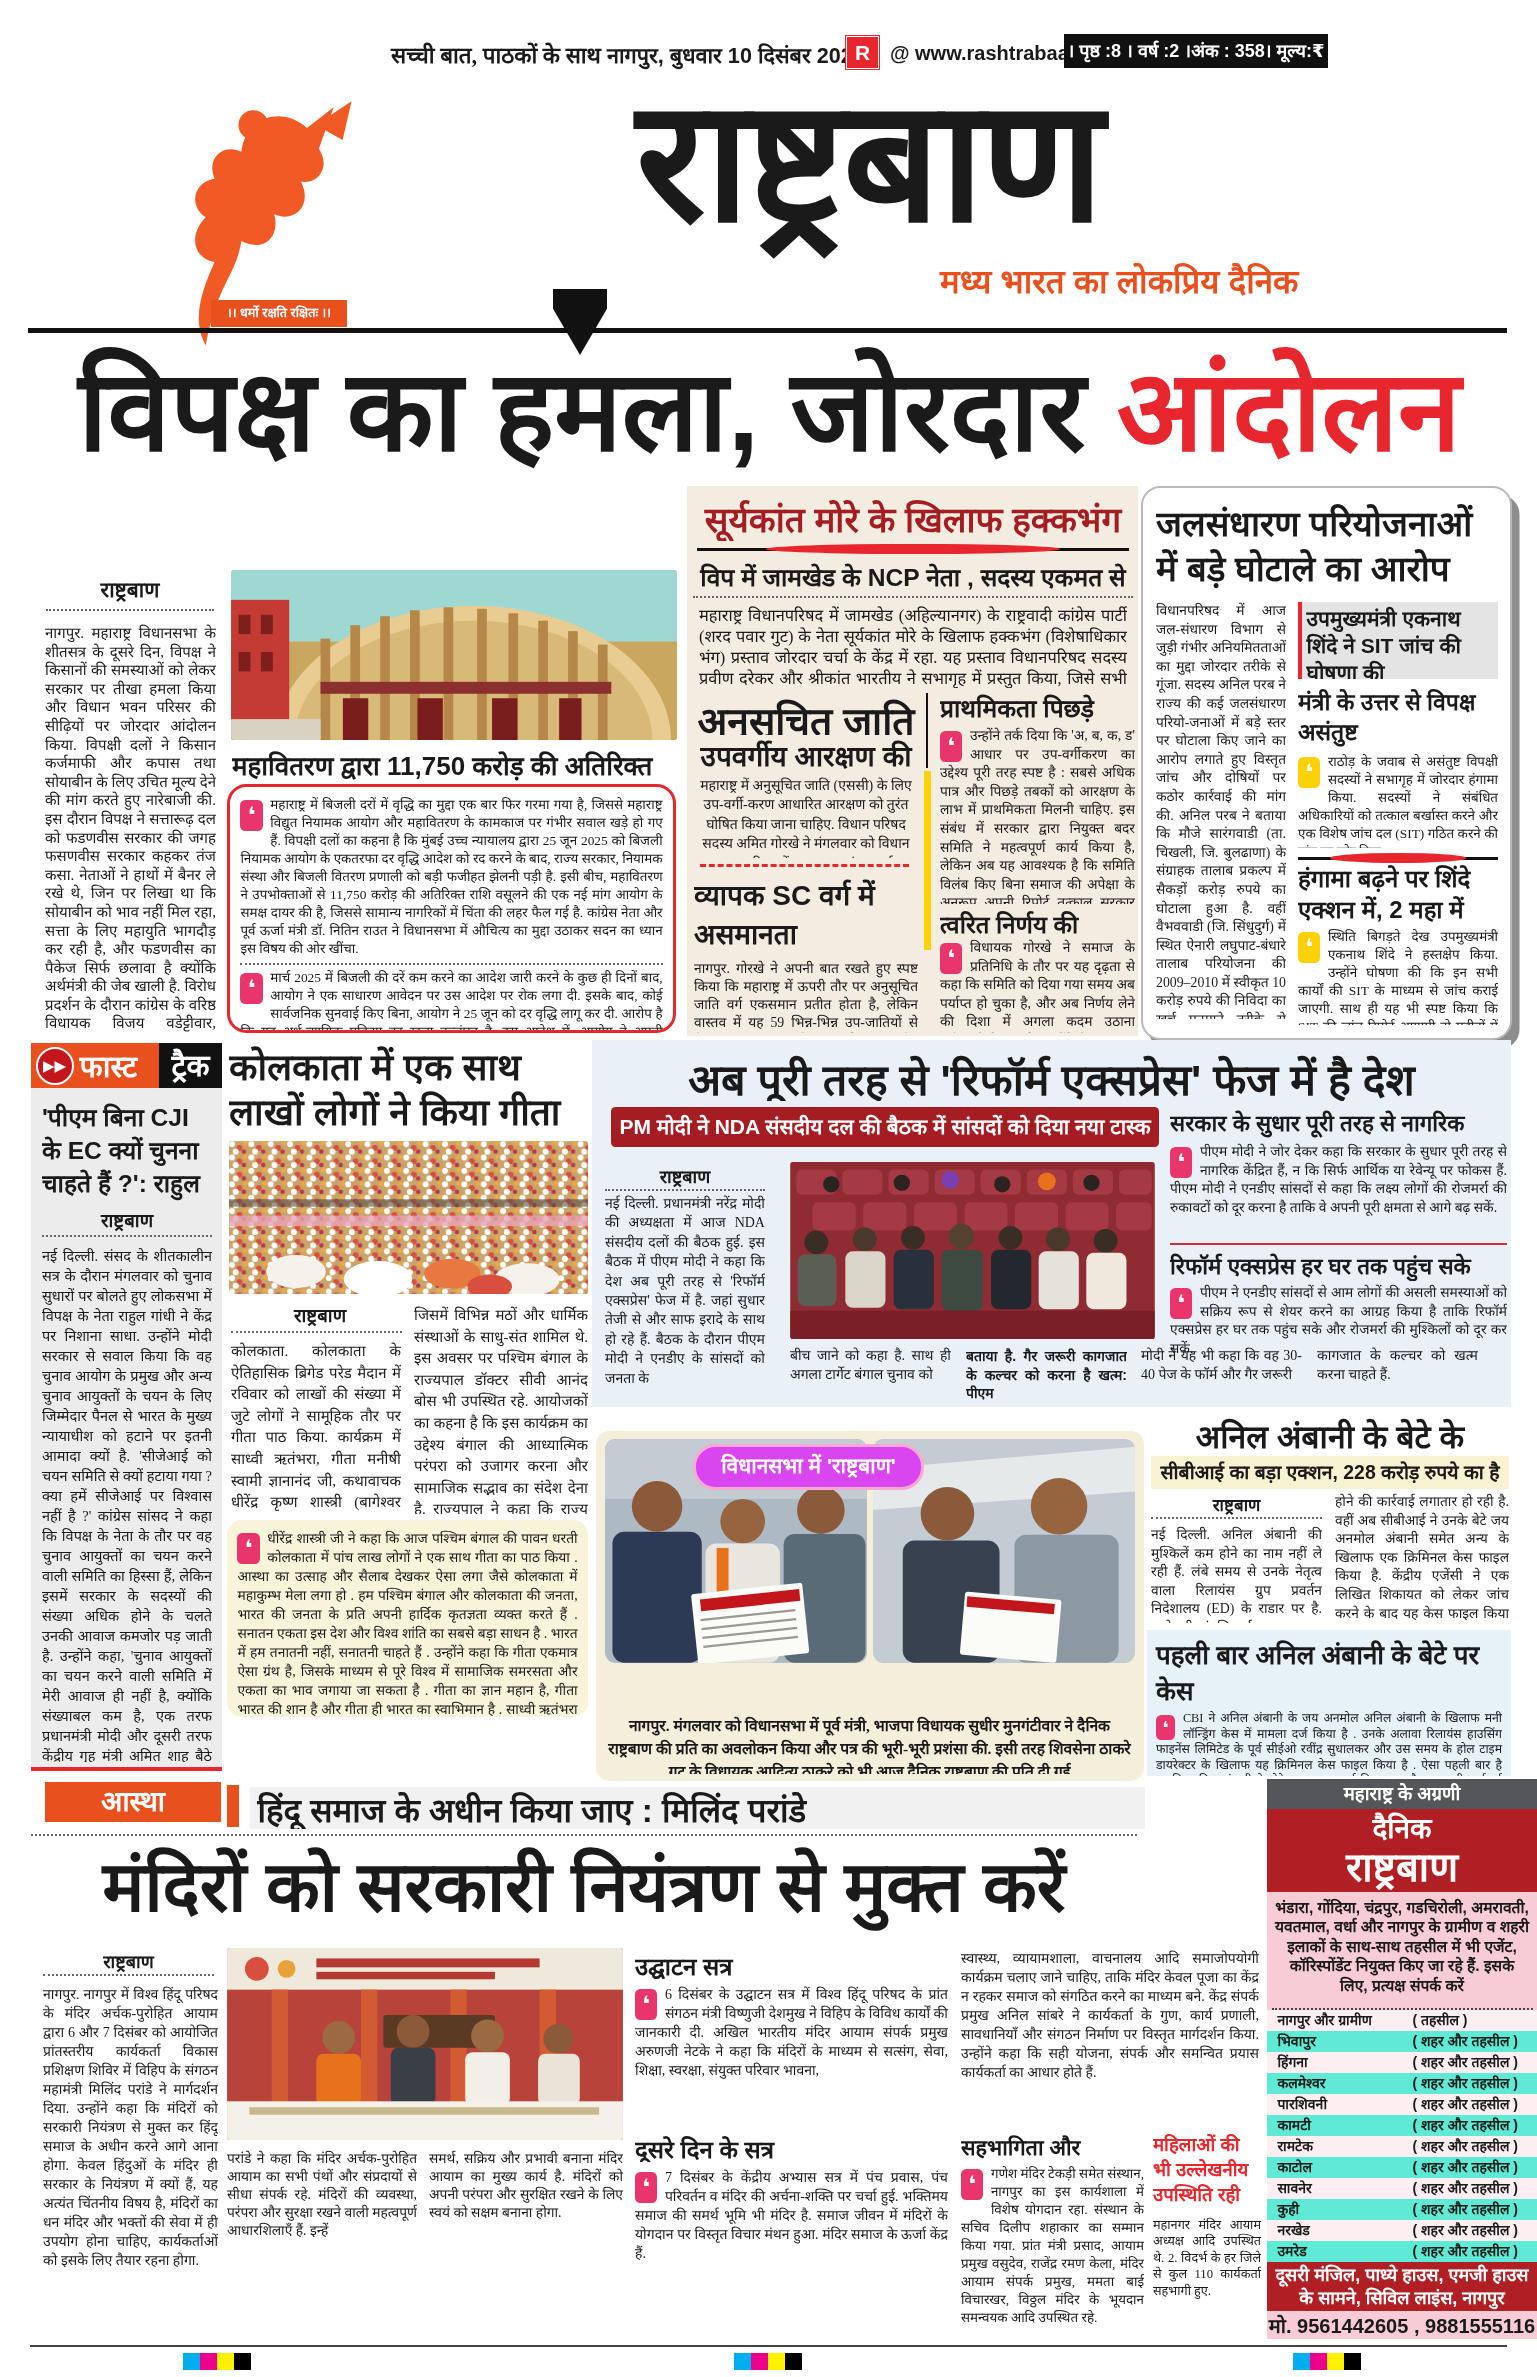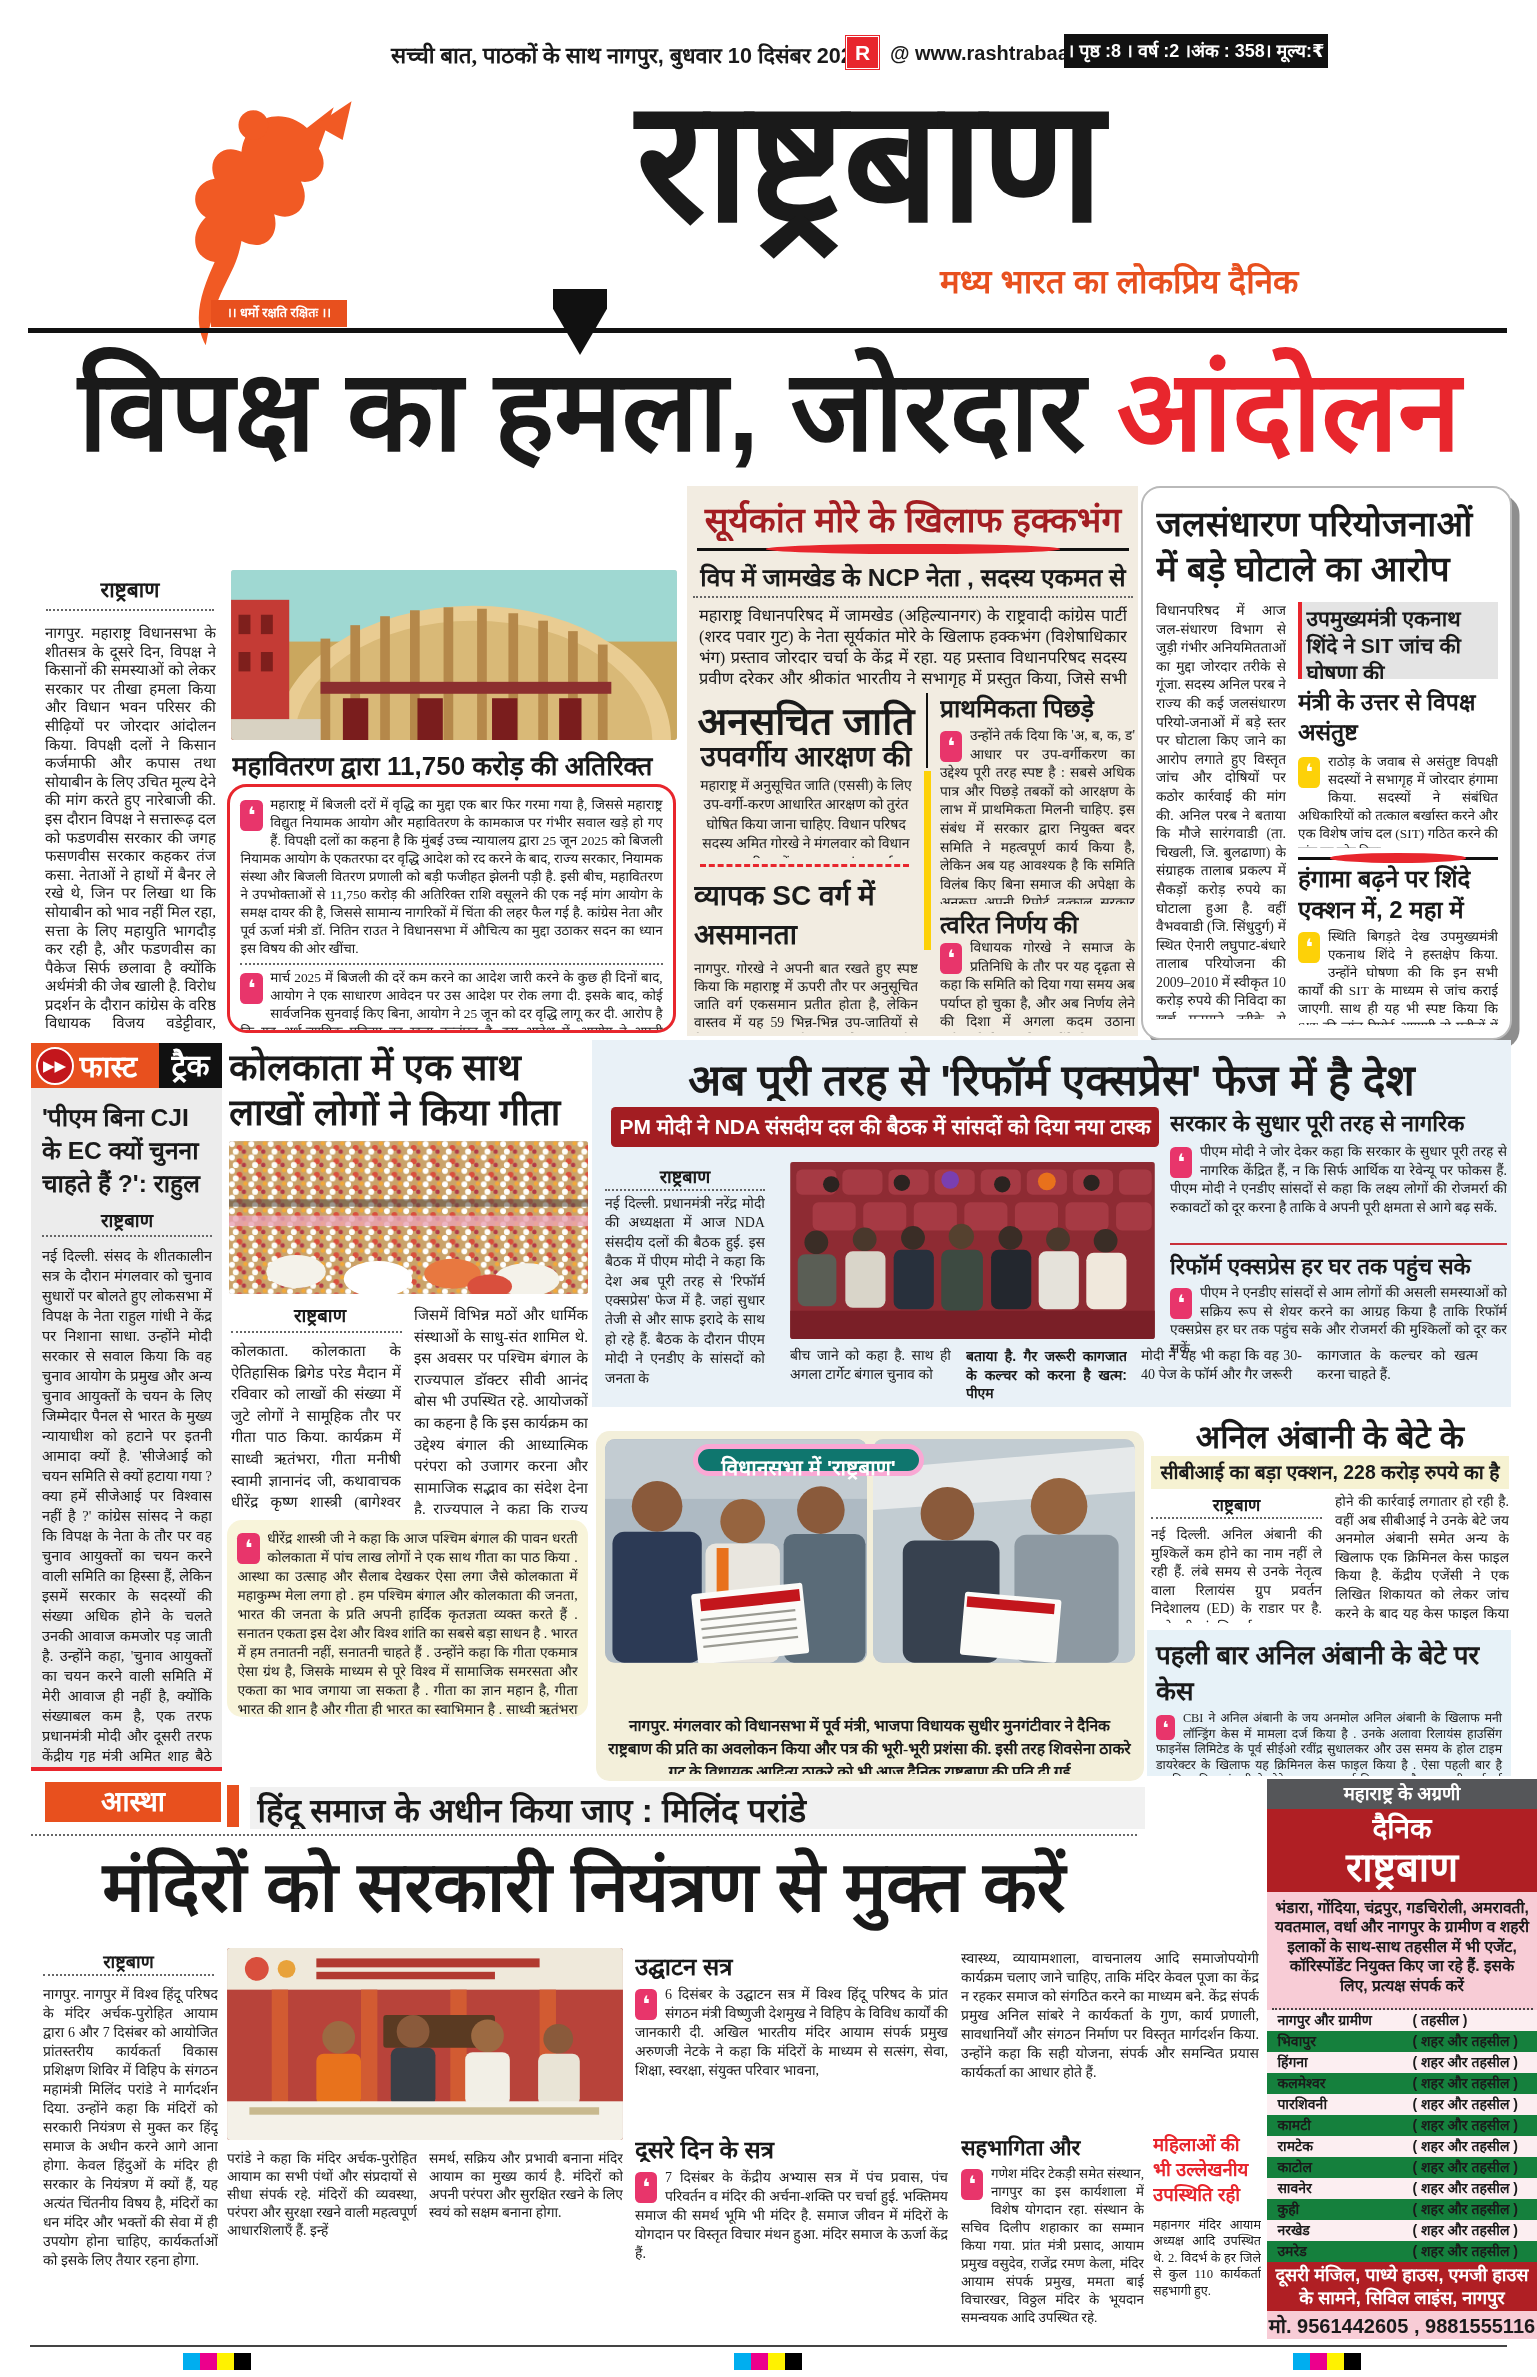--- a/index.html
+++ b/index.html
@@ -21,21 +21,21 @@
   .qm{float:left;width:22.4px;height:31px;border-radius:5.2px;background:#e8356b;color:#fff;
       font:700 22.4px/31px "DejaVu Sans",sans-serif;text-align:center;margin:3.7px 7.5px 1.5px 0;}
   .qm.y{background:#fdd108;}
   .bar{background:#111;color:#fff;}
   .panel{background:#f2ece1;}
   .bluepanel{background:#e9f1f7;}
   .creampanel{background:#f3efda;}
   .photo{background:#ccc;border-radius:3px;overflow:hidden;}
   .mark{display:inline-block;width:17px;height:17px;}
   .rowA{background:#fceef1;}
-  .rowB{background:#15803d;}
+  .rowB{background:#5eead4;}
   .drow{display:flex;height:21px;font:700 14px/21px "Liberation Sans",sans-serif;}
   .drow .p{width:52%;padding-left:10.4px;}
   .drow .t{width:48%;}
 </style>
 </head>
 <body>
 
 <div class="page">
 
   <div class="abs sans b" style="left:391px;top:39px;font-size:22.4px;font-family:Liberation Serif, serif;">सच्ची बात, पाठकों के साथ</div>
@@ -283,21 +283,21 @@
       <rect width="352" height="300" fill="#c2ccd2"></rect>
       <path d="M0,40 L352,10 L352,70 L0,95 Z" fill="#e6e9ea"></path>
       <circle cx="100" cy="100" r="36" fill="#8a5a3b"></circle>
         <rect x="40" y="136" width="130" height="164" rx="16" fill="#37414f"></rect>
       <circle cx="250" cy="90" r="38" fill="#96643f"></circle>
         <rect x="190" y="128" width="140" height="172" rx="16" fill="#8d99a2"></rect>
       <rect x="120" y="210" width="130" height="85" rx="4" fill="#fbfbf8" transform="rotate(5 185 252)"></rect>
       <rect x="126" y="216" width="118" height="14" fill="#c3161c" transform="rotate(5 185 223)"></rect>
     </svg>
   </div>
-  <div class="abs sans c w b" style="left:693px;top:1444px;width:231px;height:32px;background:#0f766e;border:5px solid #f9a8d4;border-radius:22.4px;font-size:21px;line-height:37px;box-sizing:border-box;">विधानसभा में 'राष्ट्रबाण'</div>
+  <div class="abs sans c w b" style="left:693px;top:1444px;width:231px;height:46px;background:#d946ef;border:3px solid #f9a8d4;border-radius:22.4px;font-size:21px;line-height:37px;box-sizing:border-box;">विधानसभा में 'राष्ट्रबाण'</div>
   <div class="abs c hide" style="left:607px;top:1714px;width:525px;height:60px;font-size:15.6px;line-height:23px;font-weight:bold;">नागपुर. मंगलवार को विधानसभा में पूर्व मंत्री, भाजपा विधायक सुधीर मुनगंटीवार ने दैनिक राष्ट्रबाण की प्रति का अवलोकन किया और पत्र की भूरी-भूरी प्रशंसा की. इसी तरह शिवसेना ठाकरे गुट के विधायक आदित्य ठाकरे को भी आज दैनिक राष्ट्रबाण की प्रति दी गई</div>
 
   <div class="abs sans c hide" style="left:1151px;top:1414px;width:358px;height:42px;font-size:32px;font-weight:900;">अनिल अंबानी के बेटे के खिलाफ FIR</div>
   <div class="abs sans b c hide" style="left:1151px;top:1456px;width:358px;height:33px;background:#f6f2d2;font-size:19.4px;line-height:33px;">सीबीआई का बड़ा एक्शन, 228 करोड़ रुपये का है मामला</div>
   <div class="abs sans b c" style="left:1151px;top:1493px;width:171px;font-size:17px;">राष्ट्रबाण</div>
   <div class="abs dot" style="left:1151px;top:1517px;width:171px;"></div>
   <div class="abs j hide" style="left:1151px;top:1526px;width:171px;height:97px;font-size:13.8px;line-height:18.6px;">नई दिल्ली. अनिल अंबानी की मुश्किलें कम होने का नाम नहीं ले रही हैं. लंबे समय से उनके नेतृत्व वाला रिलायंस ग्रुप प्रवर्तन निदेशालय (ED) के राडार पर है. छापेमारी, संपत्ति कुर्क</div>
   <div class="abs j hide" style="left:1335px;top:1493px;width:174px;height:130px;font-size:13.8px;line-height:18.6px;">होने की कार्रवाई लगातार हो रही है. वहीं अब सीबीआई ने उनके बेटे जय अनमोल अंबानी समेत अन्य के खिलाफ एक क्रिमिनल केस फाइल किया है. केंद्रीय एजेंसी ने एक लिखित शिकायत को लेकर जांच करने के बाद यह केस फाइल किया है.</div>
   <div class="abs hide" style="left:1147px;top:1630px;width:364px;height:146px;background:#e7f2f8;padding:6px 9px;box-sizing:border-box;">
     <div class="sans" style="font-size:26px;font-weight:900;">पहली बार अनिल अंबानी के बेटे पर केस</div>

